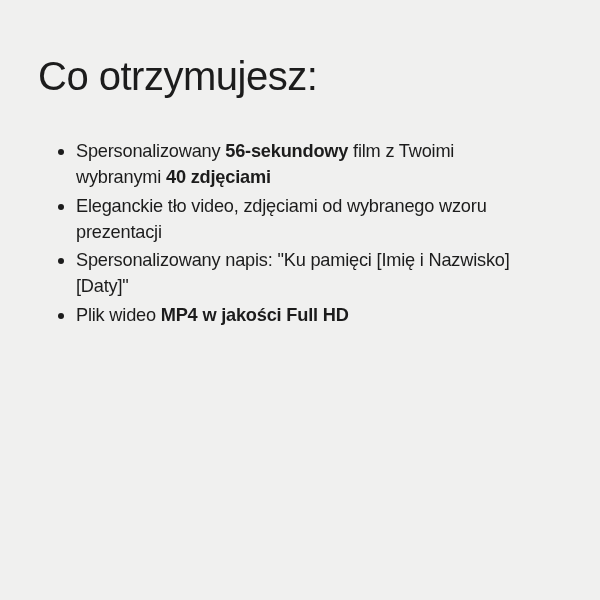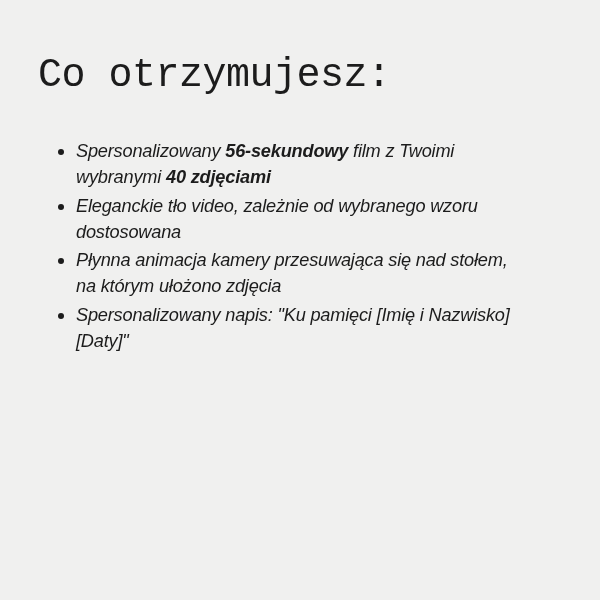--- a/index.html
+++ b/index.html
@@ -12,53 +12,53 @@
     overflow: hidden;
   }
   .title {
     position: absolute;
     left: 38px; top: 50px;
     margin: 0;
     font-weight: 400;
     font-size: 40px;
     letter-spacing: -0.5px;
     line-height: 52px;
-    font-family: Liberation Mono, monospace;
   }
   .list {
     position: absolute;
     left: 54px; top: 138px;
     width: 460px;
     margin: 0; padding: 0;
     list-style: none;
     font-size: 18.2px;
     line-height: 26px;
     letter-spacing: -0.2px;
   }
   .list li {
     position: relative;
     padding-left: 22px;
     margin-bottom: 2.5px;
-    font-style: italic;
   }
   .list li::before {
     content: "";
     position: absolute;
     left: 4px; top: 11px;
     width: 6px; height: 6px;
     border-radius: 50%;
     background: #1c1c1c;
   }
   b { font-weight: 700; }
 </style>
 </head>
 <body>
 
 <h1 class="title">Co otrzymujesz:</h1>
 
 <ul class="list">
   <li>
     <span>Spersonalizowany </span><b>56-sekundowy</b><span> film z Twoimi wybranymi </span><b>40 zdjęciami</b>
   </li>
-  <li><span>Eleganckie tło video, zależnie od wybranego wzoru dostosowana</span></li>
-  <li><span>Płynna animacja kamery przesuwająca się nad stołem, na którym ułożono zdjęcia</span></li>
+  <li><span>Eleganckie tło video, zdjęciami od wybranego wzoru prezentacji</span></li>
   <li><span>Spersonalizowany napis: "Ku pamięci [Imię i Nazwisko] [Daty]"</span></li>
+  <li>
+    <span>Plik wideo </span><b>MP4 w jakości Full HD</b>
+  </li>
 </ul>
 
 </body></html>

